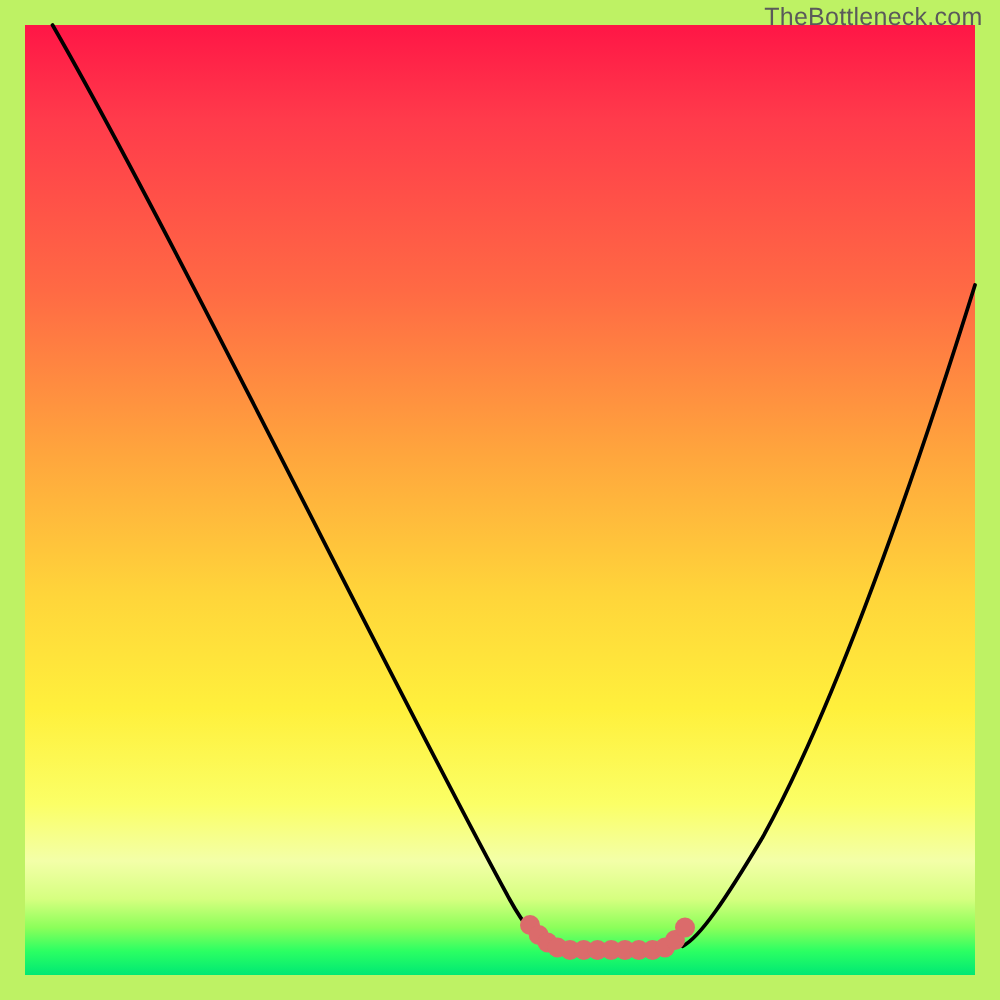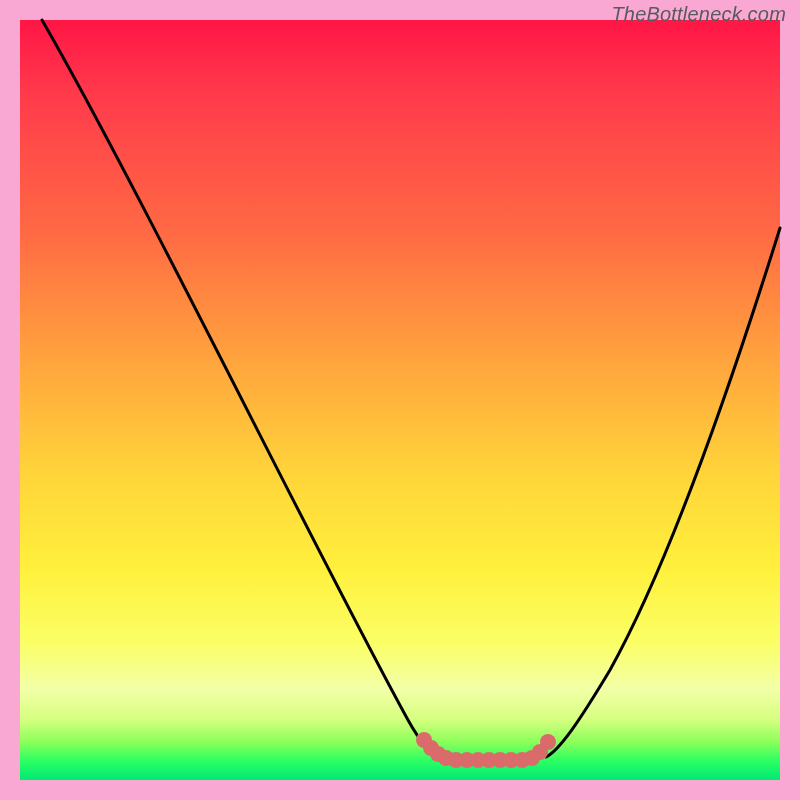--- a/index.html
+++ b/index.html
@@ -10,22 +10,21 @@
     background: #000000;
     overflow: hidden;
     font-family: Arial, Helvetica, sans-serif;
   }
   .frame {
     position: absolute;
     top: 0;
     left: 0;
     width: 800px;
     height: 800px;
-    background: #f9a8d4;
-    font-style: italic;
+    background: #bef264;
   }
   .plot-area {
     position: absolute;
     top: 20px;
     left: 20px;
     width: 760px;
     height: 760px;
     
     background: linear-gradient(
       to bottom,

